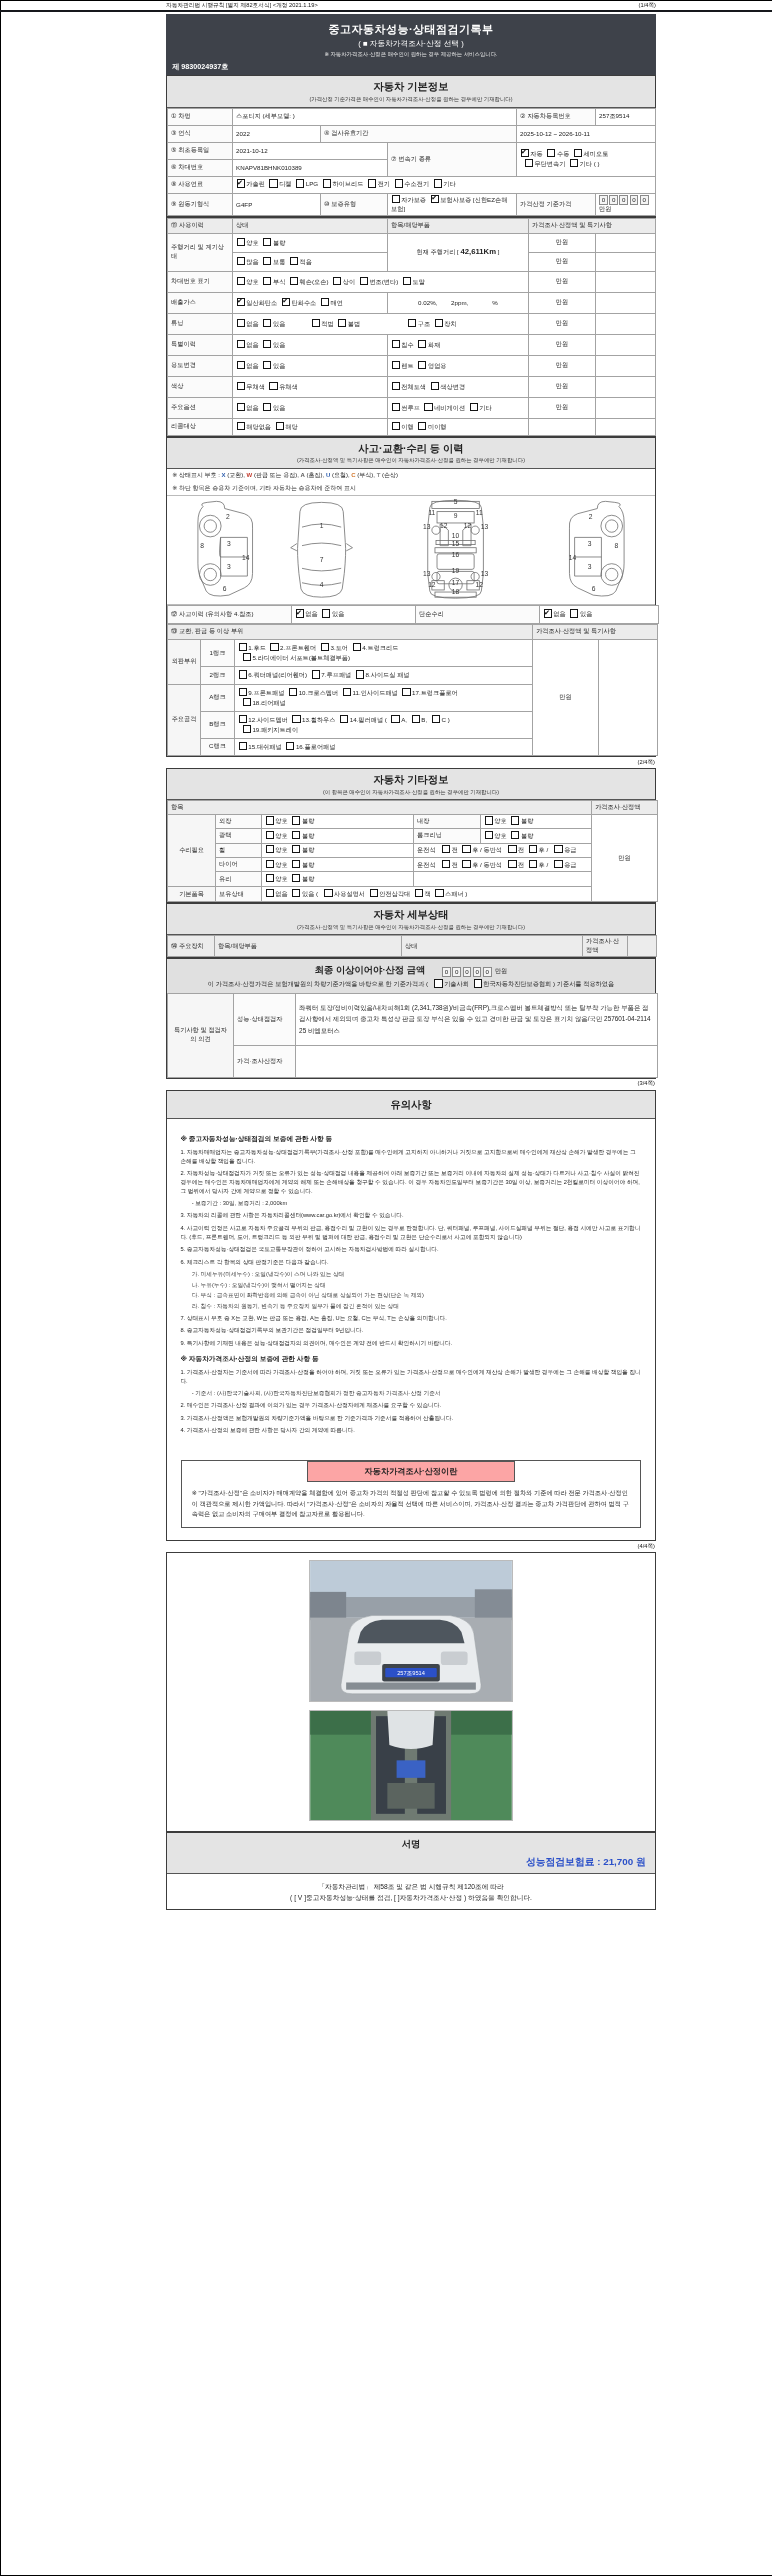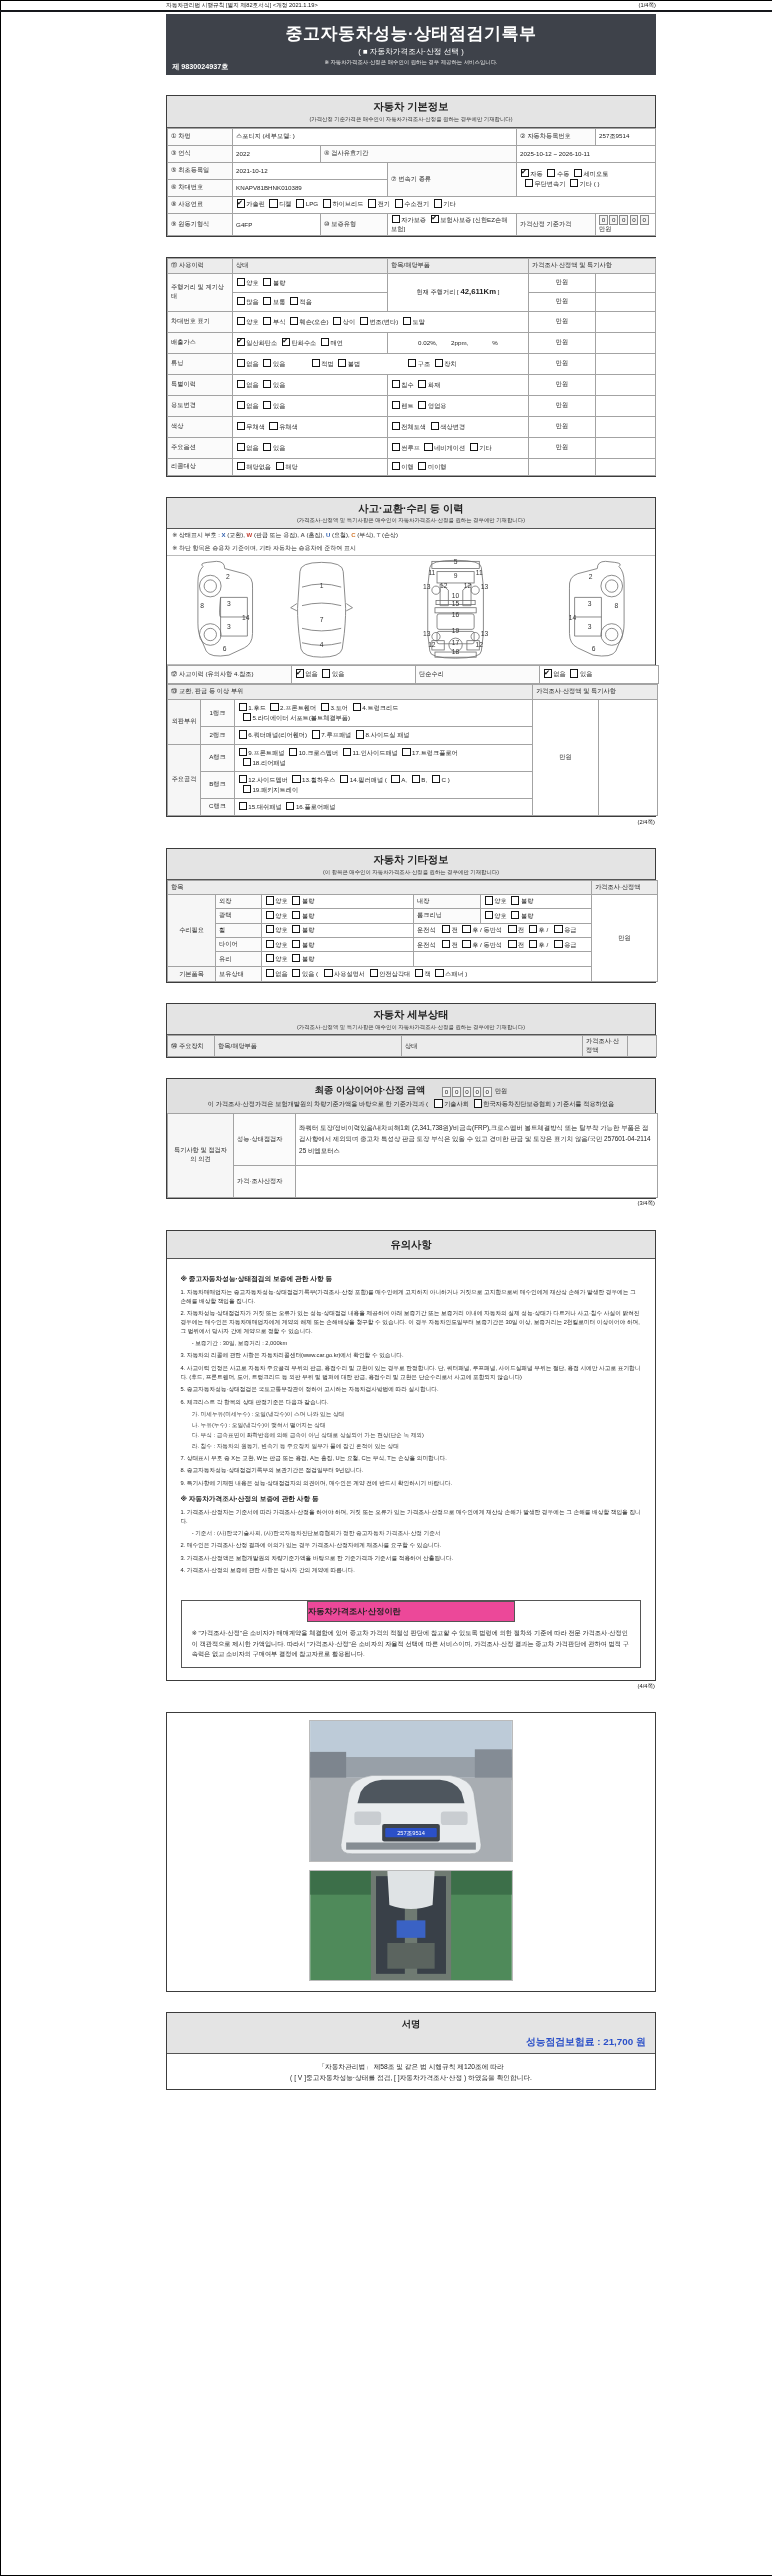--- a/index.html
+++ b/index.html
@@ -5,26 +5,26 @@
   html,body{margin:0;padding:0;background:#fff;}
   body{width:773px;height:2576px;position:relative;overflow:hidden;
        font-family:"Liberation Sans","DejaVu Sans",sans-serif;color:#222;}
   .frame{position:absolute;inset:0;border:0.5px solid #000;pointer-events:none;}
   .topbar{position:absolute;left:0;top:10.3px;width:773px;height:2.1px;background:#16181c;}
   .meta{position:absolute;top:2.1px;left:166px;width:490px;font-size:5.7px;color:#111;}
   .meta .pg{float:right;}
   .doc{position:absolute;left:166px;top:14.4px;width:490px;}
   
   .dhead{background:#3e424a;color:#fff;height:61px;position:relative;text-align:center;}
-  .dhead .t1{padding-top:7.2px;font-size:17px;font-weight:bold;letter-spacing:0.5px;}
+  .dhead .t1{padding-top:7.2px;font-size:11px;font-weight:bold;letter-spacing:0.5px;}
   .dhead .t2{font-size:7.7px;margin-top:2.6px;}
   .dhead .t3{font-size:5.4px;margin-top:2.1px;color:#e8e8e8;}
   .dhead .no{position:absolute;left:6.2px;bottom:3.1px;font-size:7.2px;font-weight:bold;}
   
-  .sect{border:1px solid #3c3c3c;border-top-width:0.5px;background:#fff;margin-top:20px;}
+  .sect{border:1px solid #3c3c3c;border-top-width:0.5px;background:#fff;}
   .band{background:#e4e4e4;border-bottom:0.8px solid #555;text-align:center;padding:4.1px 0 3.6px;}
   .band .bt{font-size:10.3px;font-weight:bold;}
   .band .bs{font-size:5.4px;margin-top:1.5px;color:#333;}
   .pgmark{text-align:right;font-size:5.7px;padding:1.5px 1px;color:#111;}
   
   table{border-collapse:collapse;table-layout:fixed;width:100%;}
   td,th{border:0.5px solid #a3a3a3;font-size:6.2px;padding:1px 3.1px;vertical-align:middle;
         background:#fff;word-break:break-all;}
   .c{text-align:center;}
   .lab{background:#fbfbfb;}
@@ -44,21 +44,21 @@
   .note-line{font-size:6px;padding:2.1px 5.2px;}
   
   .cat{background:#f6f6f6;text-align:center;}
   
   .nbody{padding:8.2px 13.4px 10.3px;}
   .nh{font-size:6.7px;font-weight:bold;margin:7.2px 0 4.1px;}
   .nn{font-size:5.7px;line-height:1.55;margin:3.6px 0;color:#222;}
   .ns{font-size:5.7px;line-height:1.5;margin:2.1px 0 2.1px 11.3px;color:#333;}
   .defbox{border:0.8px solid #555;margin:11.3px 14.4px 7.2px;padding:0 9.3px 7.2px;}
   .defbox .dtitle{border:0.8px solid #555;width:206px;margin:-0.5px auto 6.2px;padding:4.1px 0;
-                  text-align:left;font-size:8.2px;font-weight:bold;background:#ec4899;}
+                  text-align:center;font-size:8.2px;font-weight:bold;background:#fca5a5;}
   .defbox .dtext{font-size:6.2px;line-height:1.7;}
   
   .photo-wrap{padding:7.2px 0 10.3px;text-align:center;}
   .photo{width:202px;margin:0 auto 7.2px;position:relative;overflow:hidden;border:0.5px solid #bbb;}
   
   .signband{background:#e4e4e4;border-bottom:0.8px solid #555;padding:5.2px 9.3px 4.1px;position:relative;}
   .signband .st{text-align:center;font-size:9.3px;font-weight:bold;}
   .signband .prem{text-align:right;font-size:9.8px;font-weight:bold;margin-top:5.2px;}
   .confirm{padding:6.2px 0 5.2px;text-align:center;font-size:6.7px;line-height:1.7;}
   svg text{font-family:"Liberation Sans","DejaVu Sans",sans-serif;}

